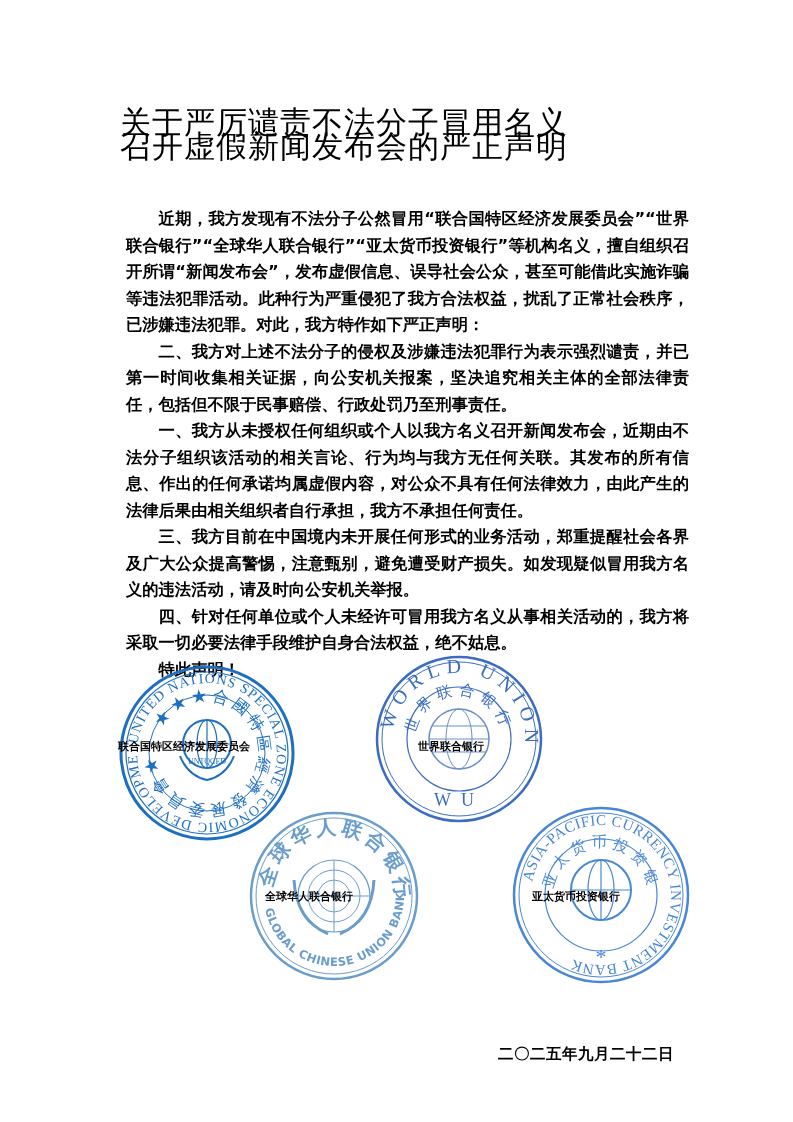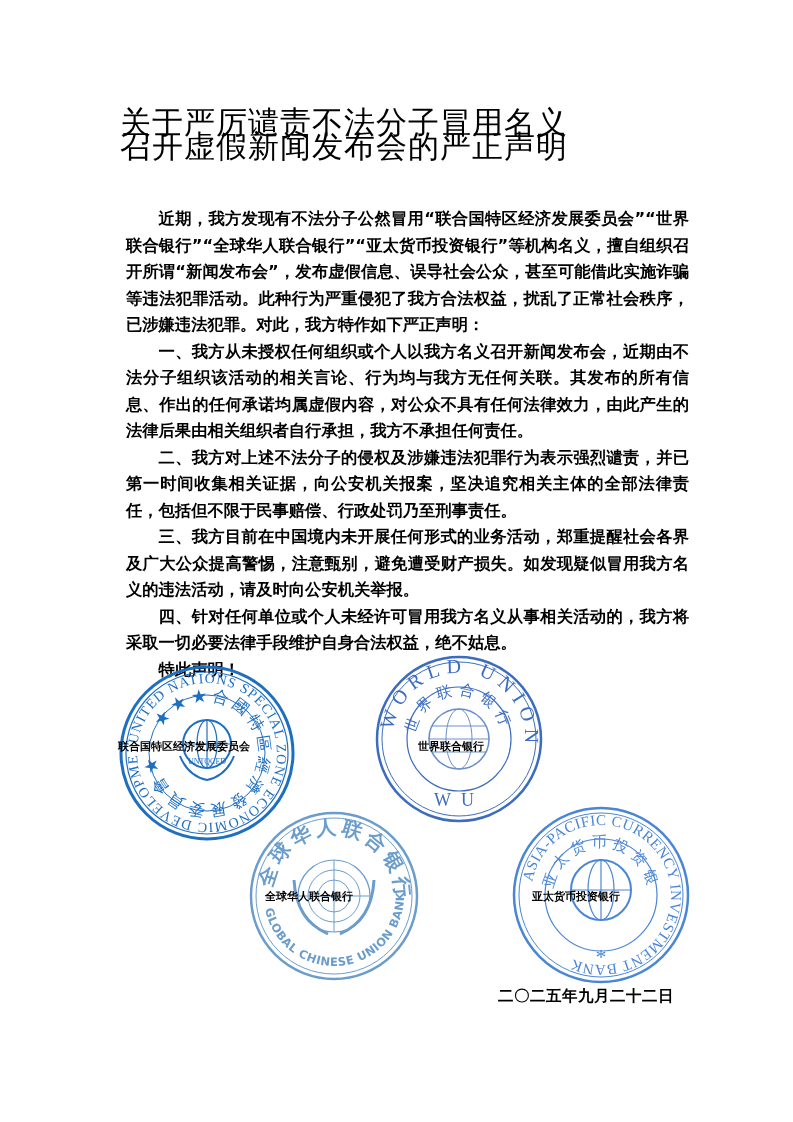--- a/index.html
+++ b/index.html
@@ -6,32 +6,32 @@
   body { width:793px; height:1122px; position:relative; overflow:hidden;
          font-family:"DejaVu Sans","Liberation Sans",sans-serif; color:#000; }
   .title { position:absolute; left:0; width:688px; text-align:center;
            font-family:"DejaVu Serif","Liberation Serif",serif; font-size:31px; line-height:40px; font-weight:normal; letter-spacing:1px; }
   .title.l1 { top:102px; }
   .title.l2 { top:126px; }
   .body { position:absolute; left:118px; top:206px; width:563px; font-size:16.3px; line-height:26.5px; font-weight:bold;margin-left:8px; }
   .body p { margin:0; text-indent:2em; text-align:justify; }
   .seal { position:absolute; }
   .seal-label { position:absolute; font-size:11px; font-weight:bold; white-space:nowrap; z-index:5; }
-  .date { position:absolute; left:498px; top:986px; font-size:15.5px; font-weight:bold; letter-spacing:0.5px; }
+  .date { position:absolute; left:498px; top:1044px; font-size:15.5px; font-weight:bold; letter-spacing:0.5px; }
 </style>
 </head>
 <body>
 
 <div class="title l1">关于严厉谴责不法分子冒用名义</div>
 <div class="title l2">召开虚假新闻发布会的严正声明</div>
 
 <div class="body">
   <p>近期，我方发现有不法分子公然冒用“联合国特区经济发展委员会”“世界联合银行”“全球华人联合银行”“亚太货币投资银行”等机构名义，擅自组织召开所谓“新闻发布会”，发布虚假信息、误导社会公众，甚至可能借此实施诈骗等违法犯罪活动。此种行为严重侵犯了我方合法权益，扰乱了正常社会秩序，已涉嫌违法犯罪。对此，我方特作如下严正声明：</p>
+  <p>二、我方对上述不法分子的侵权及涉嫌违法犯罪行为表示强烈谴责，并已第一时间收集相关证据，向公安机关报案，坚决追究相关主体的全部法律责任，包括但不限于民事赔偿、行政处罚乃至刑事责任。</p>
   <p>一、我方从未授权任何组织或个人以我方名义召开新闻发布会，近期由不法分子组织该活动的相关言论、行为均与我方无任何关联。其发布的所有信息、作出的任何承诺均属虚假内容，对公众不具有任何法律效力，由此产生的法律后果由相关组织者自行承担，我方不承担任何责任。</p>
-  <p>二、我方对上述不法分子的侵权及涉嫌违法犯罪行为表示强烈谴责，并已第一时间收集相关证据，向公安机关报案，坚决追究相关主体的全部法律责任，包括但不限于民事赔偿、行政处罚乃至刑事责任。</p>
   <p>三、我方目前在中国境内未开展任何形式的业务活动，郑重提醒社会各界及广大公众提高警惕，注意甄别，避免遭受财产损失。如发现疑似冒用我方名义的违法活动，请及时向公安机关举报。</p>
   <p>四、针对任何单位或个人未经许可冒用我方名义从事相关活动的，我方将采取一切必要法律手段维护自身合法权益，绝不姑息。</p>
   <p>特此声明！</p>
 </div>
 
 <svg class="seal" style="left:118px;top:664px" width="178" height="178" viewBox="0 0 178 178">
   <defs>
     <path id="s1ring" d="M89,89 m-70,0 a70,70 0 1,1 140,0 a70,70 0 1,1 -140,0"></path>
     <path id="s1inner" d="M89,89 m-52,0 a52,52 0 1,1 104,0 a52,52 0 1,1 -104,0"></path>
   </defs>

